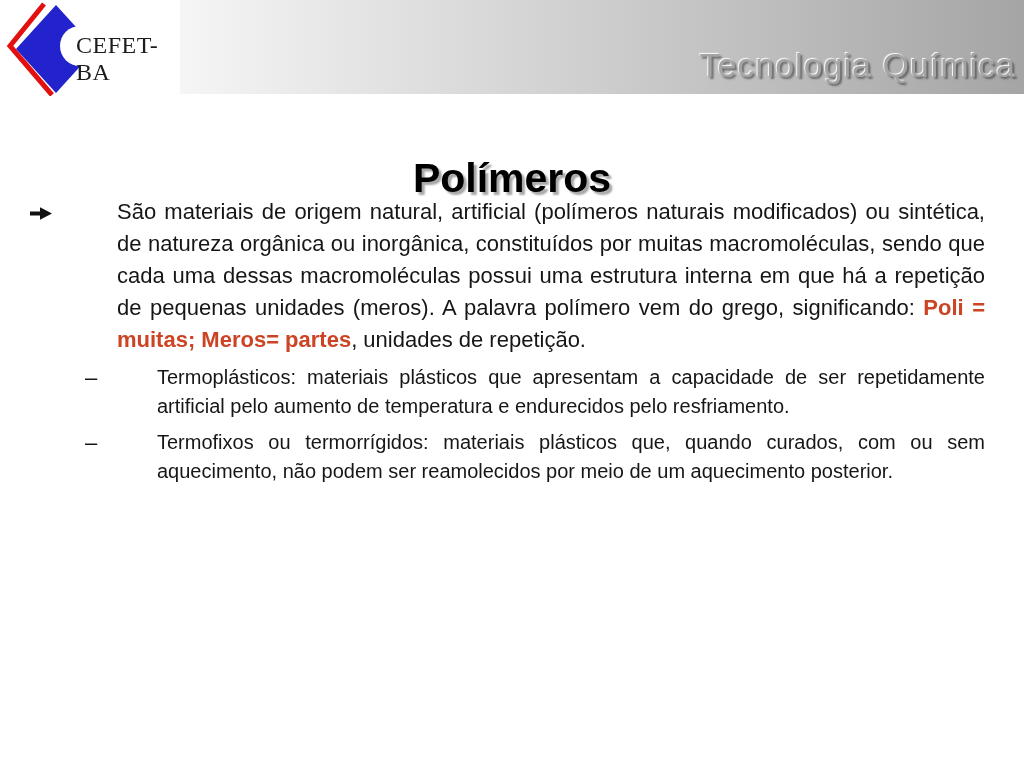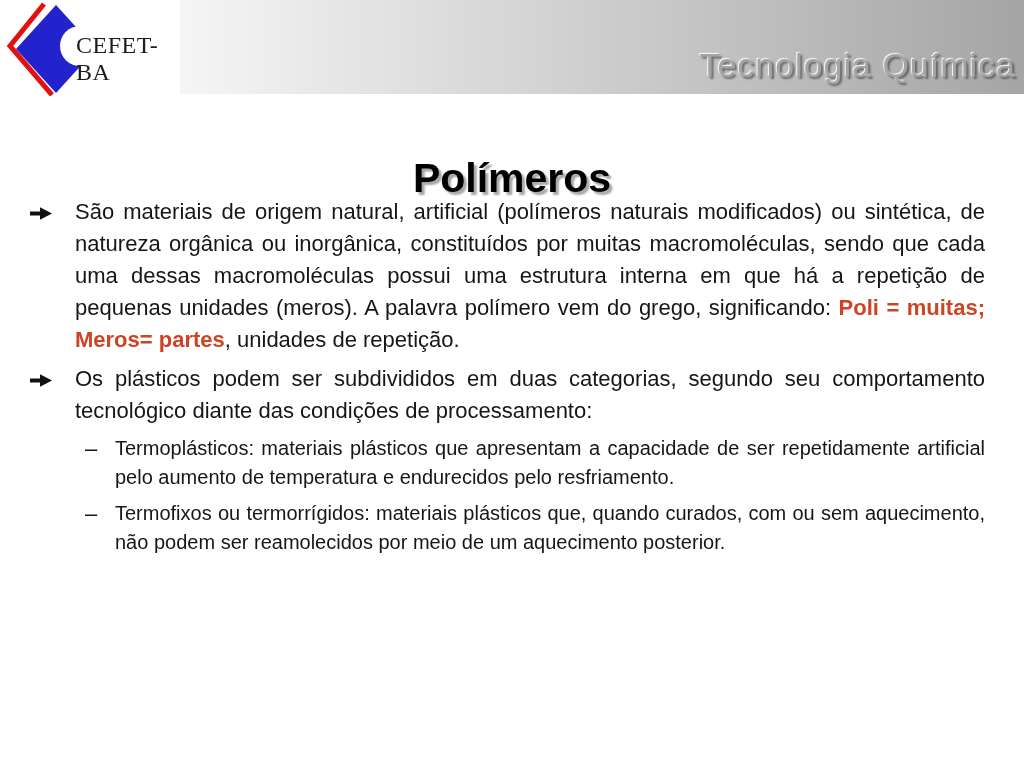--- a/index.html
+++ b/index.html
@@ -35,21 +35,21 @@
   
   .slide-title {
     position:absolute; top:120px; left:0; width:1024px;
     text-align:center; font-size:41px; font-weight:bold; color:#000;
     text-shadow:3px 3px 2px rgba(0,0,0,0.35);
     margin-top:35px;
   }
 
   
   .body-area { position:absolute; top:196px; left:30px; width:963px; color:#161616; }
-  .para { display:flex; margin:0 8px 7px 0; }
+  .para { display:flex; margin:0 8px 7px 0;gap:42px; }
   .para.l1 { font-size:22px; line-height:32px; }
   .para.l2 { font-size:20px; line-height:29px; margin-left:55px; }
   .marker { flex:0 0 45px; width:45px; }
   .para.l2 .marker { flex:0 0 30px; width:30px; font-size:22px; }
   .marker svg { margin-top:9px; display:block; }
   .ptext { flex:1; text-align:justify; }
   .hl { color:#cc4423; font-weight:bold; }
   .lead { font-weight:normal; }
 </style>
 </head>
@@ -77,28 +77,20 @@
     <div class="para l1">
       <span class="marker">
         <svg width="23" height="17" viewBox="0 0 23 17">
           <path d="M0 6.6 H10 V2.2 L22 8.5 L10 14.8 V10.4 H0 Z" fill="#111"></path>
         </svg>
       </span>
       <div class="ptext"><span>São materiais de origem natural, artificial (polímeros naturais modificados) ou sintética, de natureza orgânica ou inorgânica, constituídos por muitas macromoléculas, sendo que cada uma dessas macromoléculas possui uma estrutura interna em que há a repetição de pequenas unidades (meros). A palavra polímero vem do grego, significando: </span><span class="hl">Poli = muitas; Meros= partes</span><span>, unidades de repetição.</span></div>
     </div>
 
 
-    <div class="para l1">
-      <span class="marker">
-        <svg width="23" height="17" viewBox="0 0 23 17">
-          <path d="M0 6.6 H10 V2.2 L22 8.5 L10 14.8 V10.4 H0 Z" fill="#111"></path>
-        </svg>
-      </span>
-      <div class="ptext">Os plásticos podem ser subdivididos em duas categorias, segundo seu comportamento tecnológico diante das condições de processamento:</div>
-    </div>
 
     <div class="para l2">
       <span class="marker">–</span>
       <div class="ptext"><span class="lead">Termoplásticos</span><span>: materiais plásticos que apresentam a capacidade de ser repetidamente artificial pelo aumento de temperatura e endurecidos pelo resfriamento.</span></div>
     </div>
 
     <div class="para l2">
       <span class="marker">–</span>
       <div class="ptext"><span class="lead">Termofixos</span><span> ou termorrígidos: materiais plásticos que, quando curados, com ou sem aquecimento, não podem ser reamolecidos por meio de um aquecimento posterior.</span></div>
     </div>

